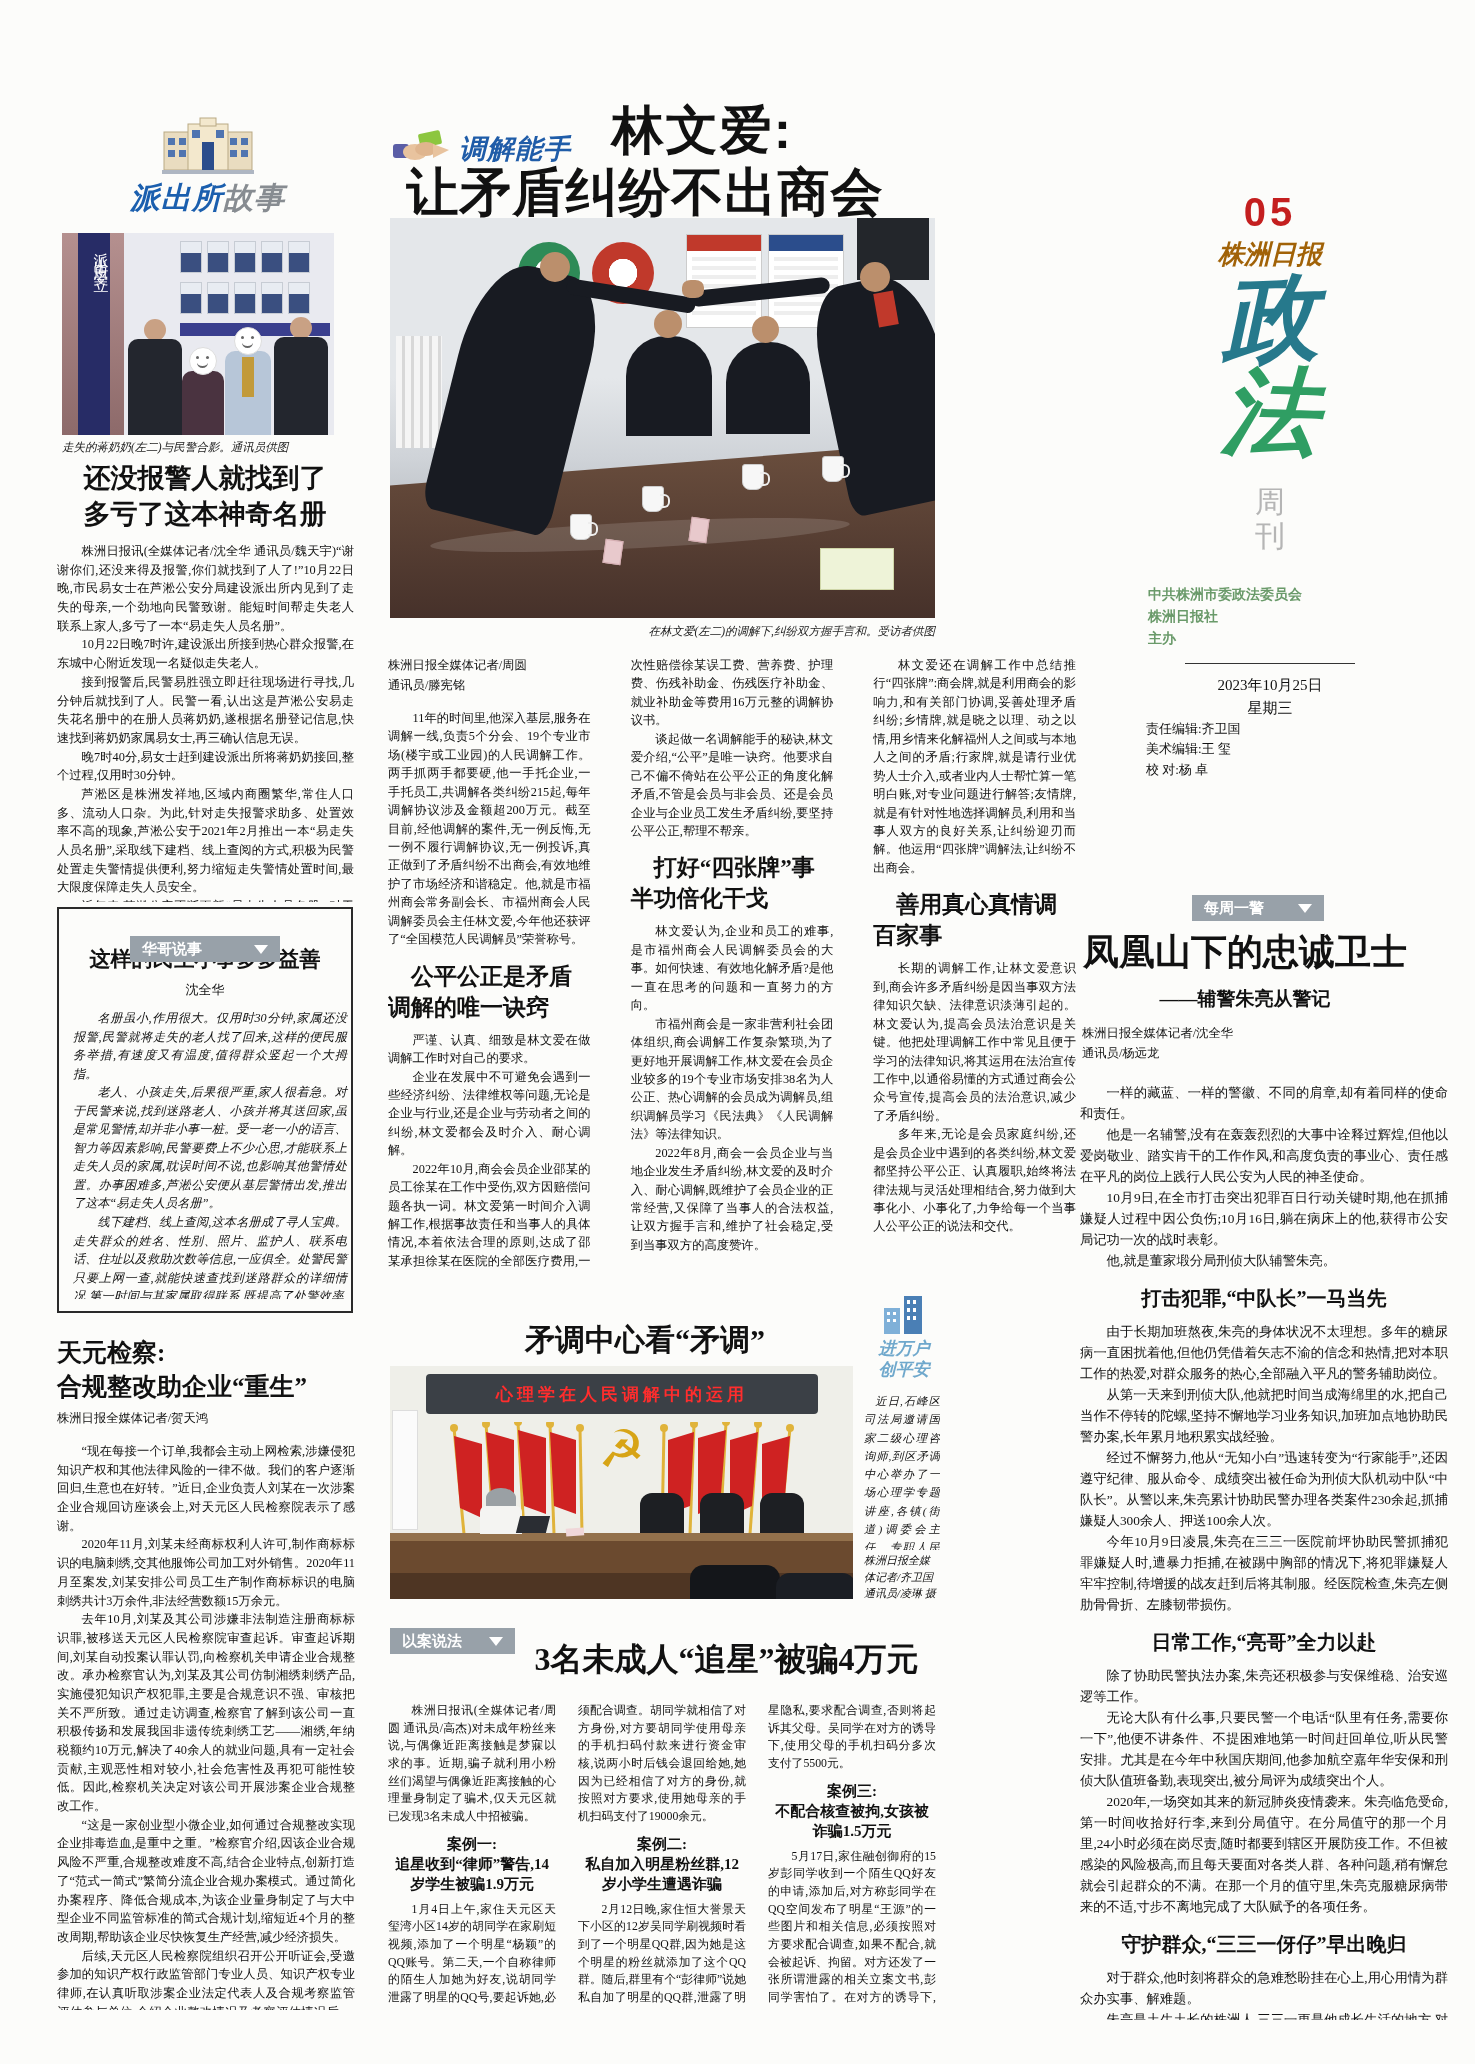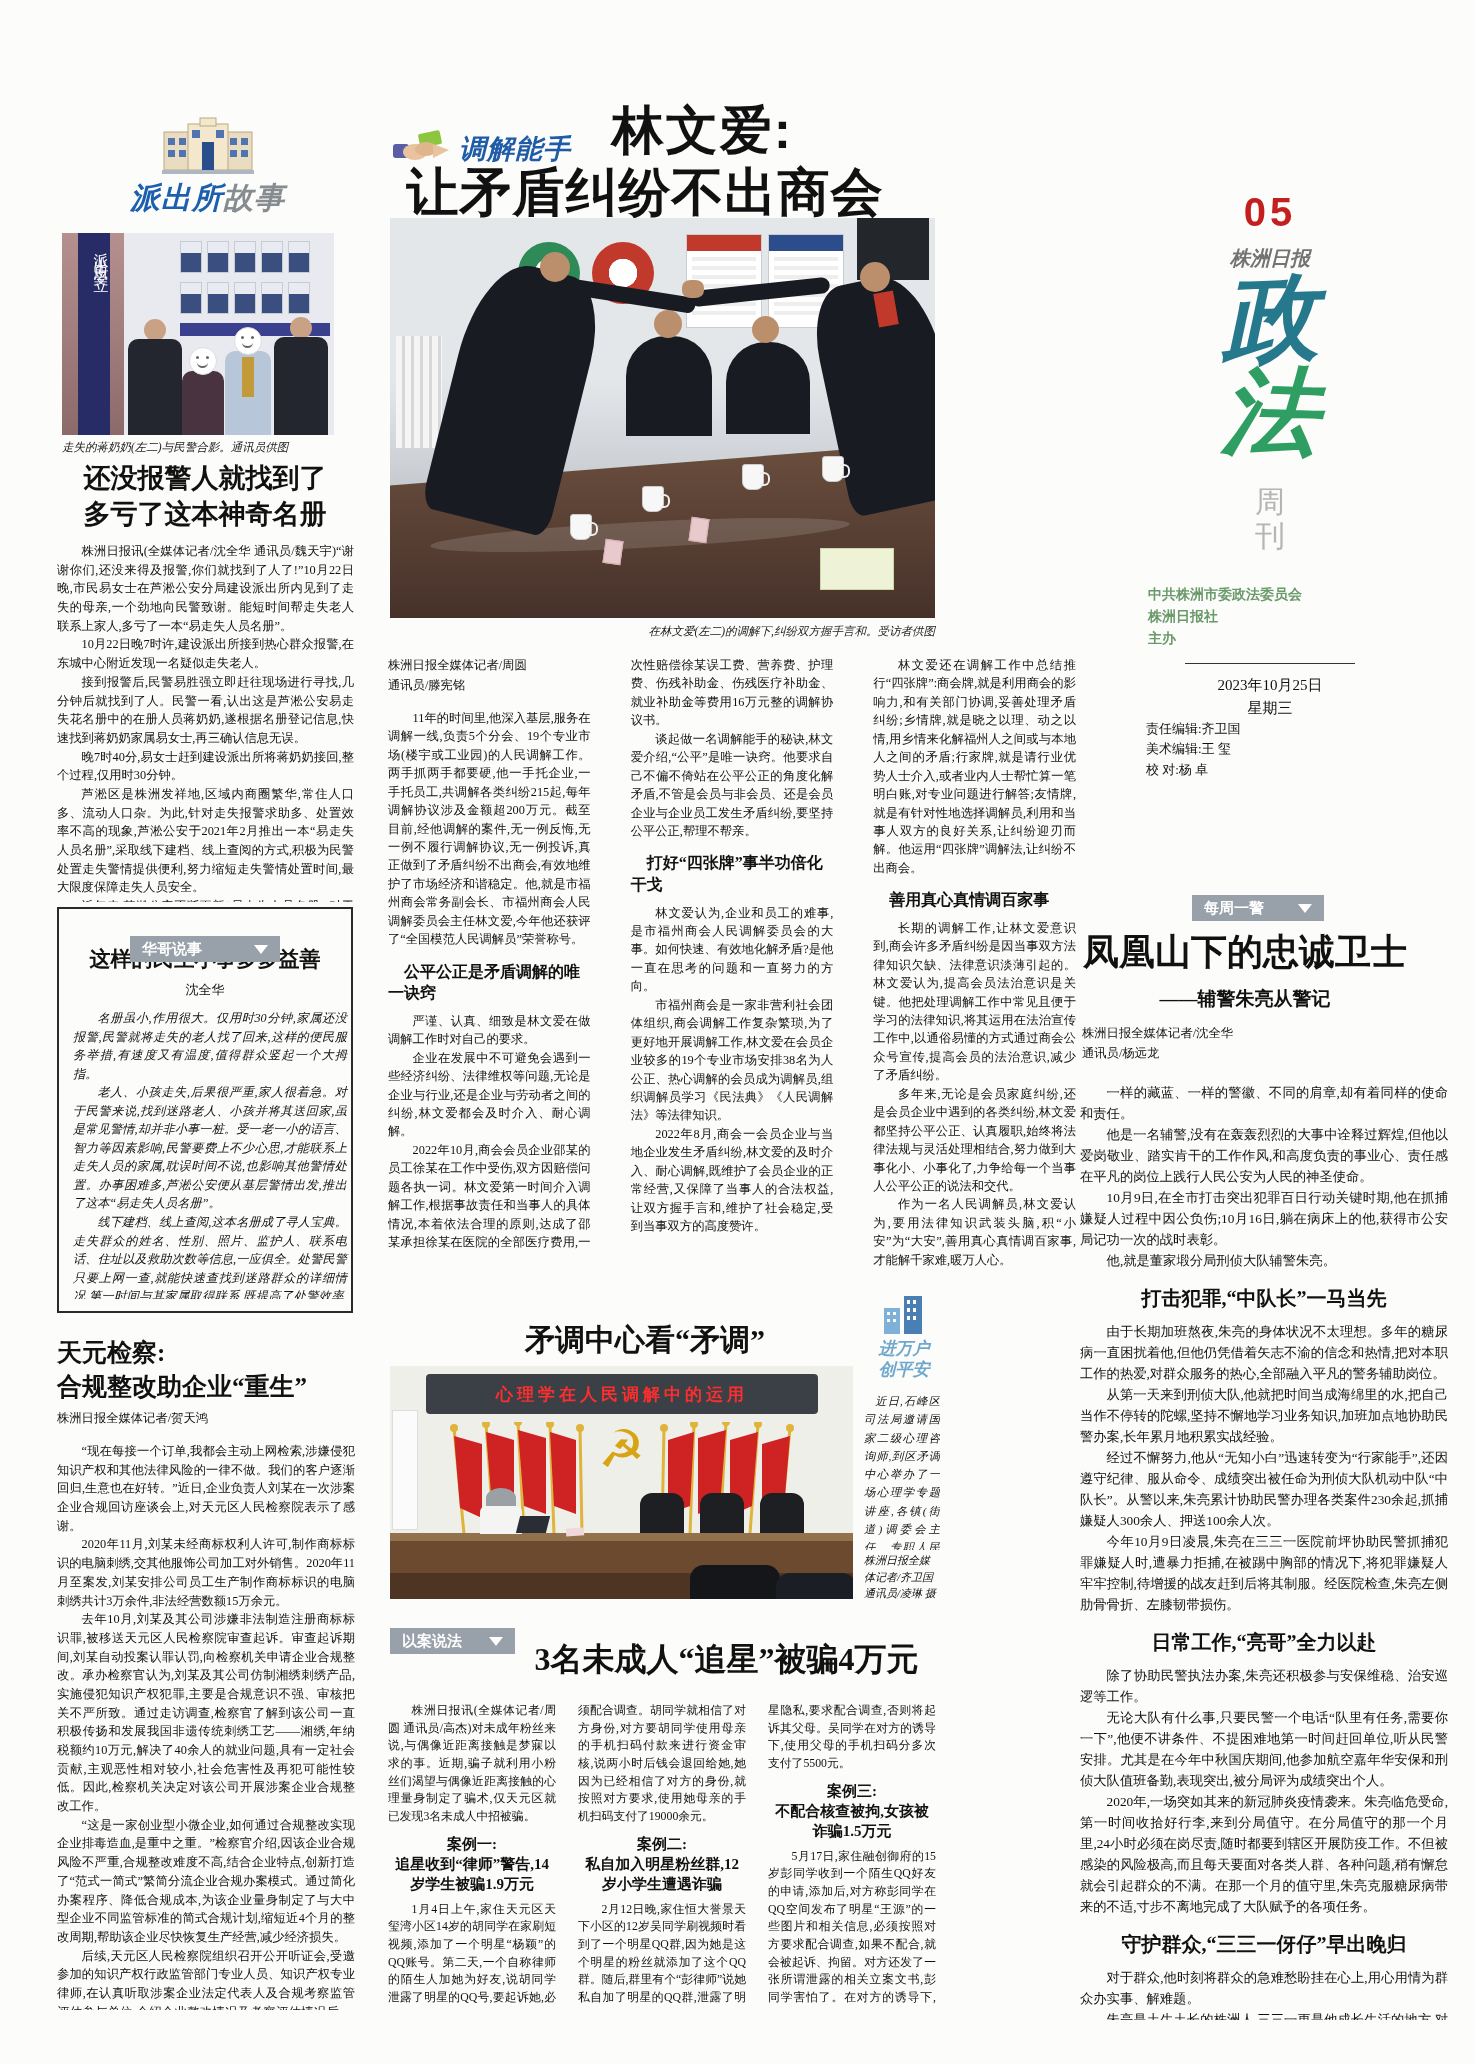--- a/index.html
+++ b/index.html
@@ -61,21 +61,21 @@
   .sil{position:absolute;background:#181b22;}
   .skin{position:absolute;background:#bb8f6c;border-radius:50%;}
   .cup{position:absolute;width:20px;height:24px;background:#f7f7f7;border-radius:3px 3px 8px 8px;border:1px solid #ccc;}
   .cup::after{content:"";position:absolute;right:-7px;top:7px;width:8px;height:10px;border:2px solid #eee;border-left:none;border-radius:0 6px 6px 0;}
   .pinkcard{position:absolute;width:16px;height:22px;background:#e8c9cc;border:1px solid #d5aeb2;transform:rotate(8deg);}
   .cap2{left:390px;top:624px;width:545px;text-align:right;}
   .med-article{left:388px;top:656px;width:688px;height:616px;column-count:3;column-gap:40px;
       font-size:12.3px;line-height:1.5;overflow:hidden;}
   .byline{font-size:12.3px;margin:0 0 2px 0;}
   .byline-gap{margin-bottom:14px;}
-  .sub-head{font-size:16px;font-weight:800;line-height:1.35;margin:12px 0 8px 0;text-indent:1em;}
+  .sub-head{font-size:23px;font-weight:800;line-height:1.35;margin:12px 0 8px 0;text-indent:1em;}
   .md-hl{left:430px;top:1320px;width:430px;text-align:center;font-size:30px;font-weight:900;}
   .photo3{left:390px;top:1366px;width:463px;height:233px;background:#efefe9;overflow:hidden;}
   .p3-led{left:36px;top:8px;width:392px;height:40px;background:#3b4046;border-radius:4px;
       display:flex;align-items:center;justify-content:center;}
   .p3-ledtxt{color:#ff2d2d;font-weight:bold;font-size:17px;letter-spacing:4px;font-family:"Liberation Sans",sans-serif;}
   .p3-emblem{left:0;right:0;top:58px;text-align:center;font-size:52px;color:#d7a416;line-height:1;}
   .p3-desk{left:0;bottom:0;width:100%;height:66px;background:linear-gradient(#93714c 0 12%,#6b4a2f 12% 60%,#4e3523 60%);}
   .p3-chair{position:absolute;width:44px;height:50px;background:#1d1f23;border-radius:12px 12px 4px 4px;}
   .p3-ac{left:2px;top:44px;width:24px;height:118px;background:#fbfbfb;border:1px solid #ddd;}
   .jwh{left:866px;top:1294px;width:76px;text-align:center;}
@@ -86,21 +86,21 @@
   .jwh-note .para{text-indent:1em;}
   .jwh-credit{left:864px;top:1552px;width:76px;font-size:11px;font-style:italic;line-height:1.5;text-align:left;}
   .anli-tab{left:390px;top:1628px;width:125px;}
   .anli-hl{left:518px;top:1638px;width:417px;text-align:center;font-size:32px;font-weight:900;}
   .anli-body{left:388px;top:1702px;width:548px;height:322px;column-count:3;column-gap:22px;
       font-size:11.8px;line-height:1.5;overflow:hidden;}
   .anli-body .sub-head{font-size:15px;text-indent:0;text-align:center;white-space:pre-line;margin:8px 0 6px 0;}
   
   .mast{left:1120px;top:190px;width:300px;text-align:center;}
   .mast-num{color:#c41f1f;font-size:40px;font-weight:bold;letter-spacing:4px;font-family:"Liberation Sans",sans-serif;}
-  .mast-paper{color:#737373;font-size:20px;font-weight:bold;font-style:italic;margin-top:10px;}
+  .mast-paper{color:#a16207;font-size:26px;font-weight:bold;font-style:italic;margin-top:2px;}
   .mast-zheng{font-size:96px;line-height:.98;font-weight:bold;color:#26798c;font-style:italic;transform:rotate(-2deg);}
   .mast-fa{font-size:96px;line-height:.98;font-weight:bold;color:#2f9e63;font-style:italic;transform:rotate(2deg);}
   .mast-week{color:#b5b5b5;font-size:30px;line-height:1.05;margin-top:26px;font-family:"Liberation Sans",sans-serif;}
   .mast-org{color:#6a9a6a;font-size:14px;line-height:1.55;margin-top:33px;font-weight:bold;}
   .mast-rule{width:170px;height:1px;background:#333;margin:14px auto 10px auto;}
   .mast-date{font-size:15px;line-height:1.5;}
   .mast-staff{font-size:13px;line-height:1.55;}
   .mzyj-tab{left:1192px;top:895px;width:132px;}
   .zl-hl{left:1040px;top:928px;width:410px;text-align:center;font-size:36px;font-weight:900;}
   .zl-sub{left:1040px;top:986px;width:410px;text-align:center;font-size:19px;font-weight:bold;}

